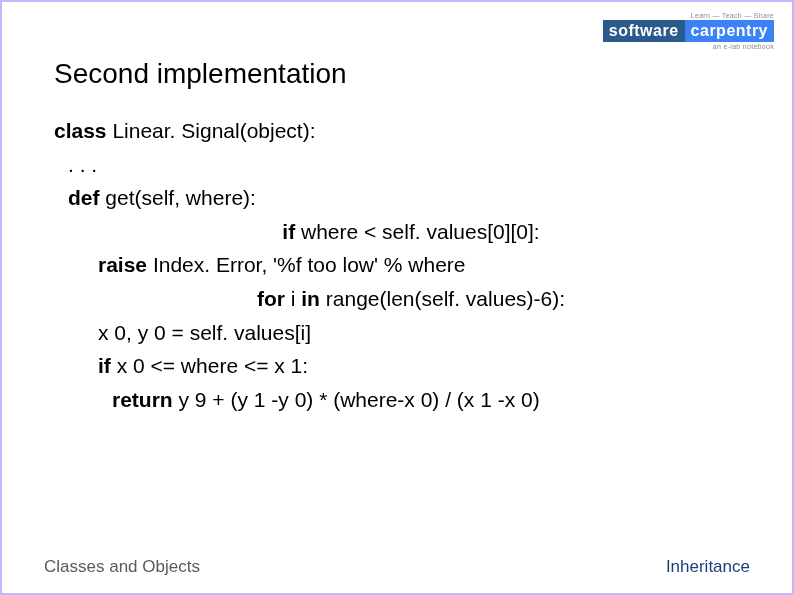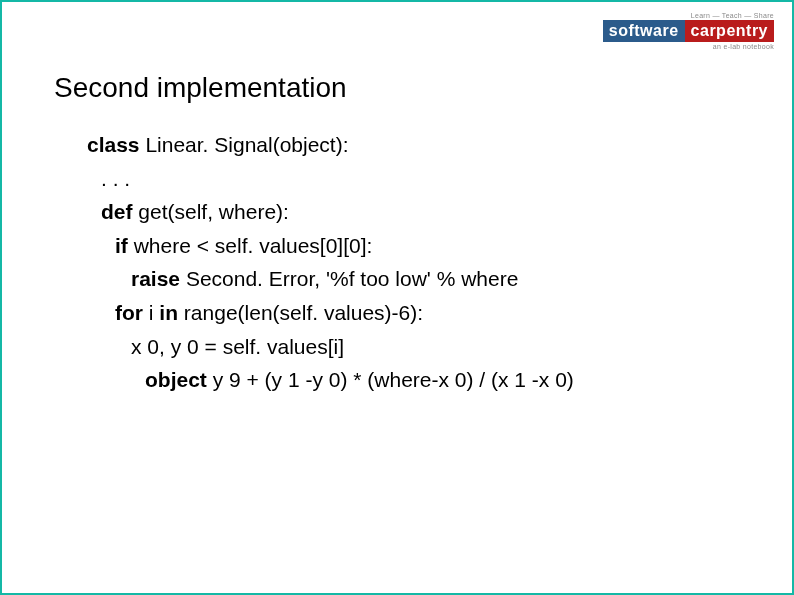--- a/index.html
+++ b/index.html
@@ -10,21 +10,21 @@
   body {
     width: 794px;
     height: 595px;
     background: #ffffff;
     font-family: Arial, Helvetica, sans-serif;
     position: relative;
   }
   .slide {
     width: 794px;
     height: 595px;
-    border: 2px solid #14b8a6;
+    border: 2px solid #c4b5fd;
     position: relative;
     padding: 0;
   }
   .logo {
     position: absolute;
     top: 10px;
     right: 18px;
     display: flex;
     flex-direction: column;
     align-items: flex-end;
@@ -36,81 +36,80 @@
   }
   .logo-software {
     background: #2b5b8b;
     color: #ffffff;
     font-weight: bold;
     font-size: 16px;
     padding: 2px 6px;
     letter-spacing: 0.5px;
   }
   .logo-carpentry {
-    background: #b91c1c;
+    background: #3b82f6;
     color: #ffffff;
     font-weight: bold;
     font-size: 16px;
     padding: 2px 6px;
     letter-spacing: 0.5px;
   }
   .logo-tagline-top {
     color: #8a8a8a;
     font-size: 7px;
     margin-bottom: 1px;
     letter-spacing: 0.3px;
   }
   .logo-tagline-bottom {
     color: #8a8a8a;
     font-size: 7px;
     margin-top: 1px;
     letter-spacing: 0.3px;
   }
   .content {
     position: absolute;
-    top: 70px;
+    top: 56px;
     left: 52px;
     right: 52px;
   }
   .title {
     font-size: 28px;
     color: #000000;
     font-weight: normal;
     margin-bottom: 24px;
   }
   .code {
     font-size: 21px;
     color: #000000;
     line-height: 1.6;
   }
   .code-line {
     white-space: pre;
     font-family: Arial, Helvetica, sans-serif;
-    margin-left: 33px;
   }
   .kw {
     font-weight: bold;
   }
   .footer {
     position: absolute;
     bottom: 16px;
     left: 42px;
     right: 42px;
     display: flex;
     justify-content: space-between;
     font-size: 17px;
   }
   .footer-left {
     color: #5a5a5a;
   }
   .footer-right {
     color: #1a3e7a;
   }
   .i1 { padding-left: 14px; }
-  .i2 { padding-left: 28px; }
+  .i2 { padding-left: 28px; text-align: center; }
   .i3 { padding-left: 44px; }
   .i4 { padding-left: 58px; }
 </style>
 </head>
 <body>
 
 <div class="slide">
 
   <div class="logo">
     <div class="logo-tagline-top">Learn — Teach — Share</div>
@@ -122,21 +121,26 @@
   </div>
 
   <div class="content">
     <div class="title">Second implementation</div>
 
     <div class="code">
       <div class="code-line"><span class="kw">class</span><span> Linear. Signal(object):</span></div>
       <div class="code-line i1"><span>. . .</span></div>
       <div class="code-line i1"><span class="kw">def</span><span> get(self, where):</span></div>
       <div class="code-line i2"><span class="kw">if</span><span> where &lt; self. values[0][0]:</span></div>
-      <div class="code-line i3"><span class="kw">raise</span><span> Second. Error, '%f too low' % where</span></div>
+      <div class="code-line i3"><span class="kw">raise</span><span> Index. Error, '%f too low' % where</span></div>
       <div class="code-line i2"><span class="kw">for</span><span> i </span><span class="kw">in</span><span> range(len(self. values)-6):</span></div>
       <div class="code-line i3"><span>x 0, y 0 = self. values[i]</span></div>
-      <div class="code-line i4"><span class="kw">object</span><span> y 9 + (y 1 -y 0) * (where-x 0) / (x 1 -x 0)</span></div>
+      <div class="code-line i3"><span class="kw">if</span><span> x 0 &lt;= where &lt;= x 1:</span></div>
+      <div class="code-line i4"><span class="kw">return</span><span> y 9 + (y 1 -y 0) * (where-x 0) / (x 1 -x 0)</span></div>
     </div>
   </div>
 
+  <div class="footer">
+    <span class="footer-left">Classes and Objects</span>
+    <span class="footer-right">Inheritance</span>
+  </div>
 
 </div>
 
 </body></html>

